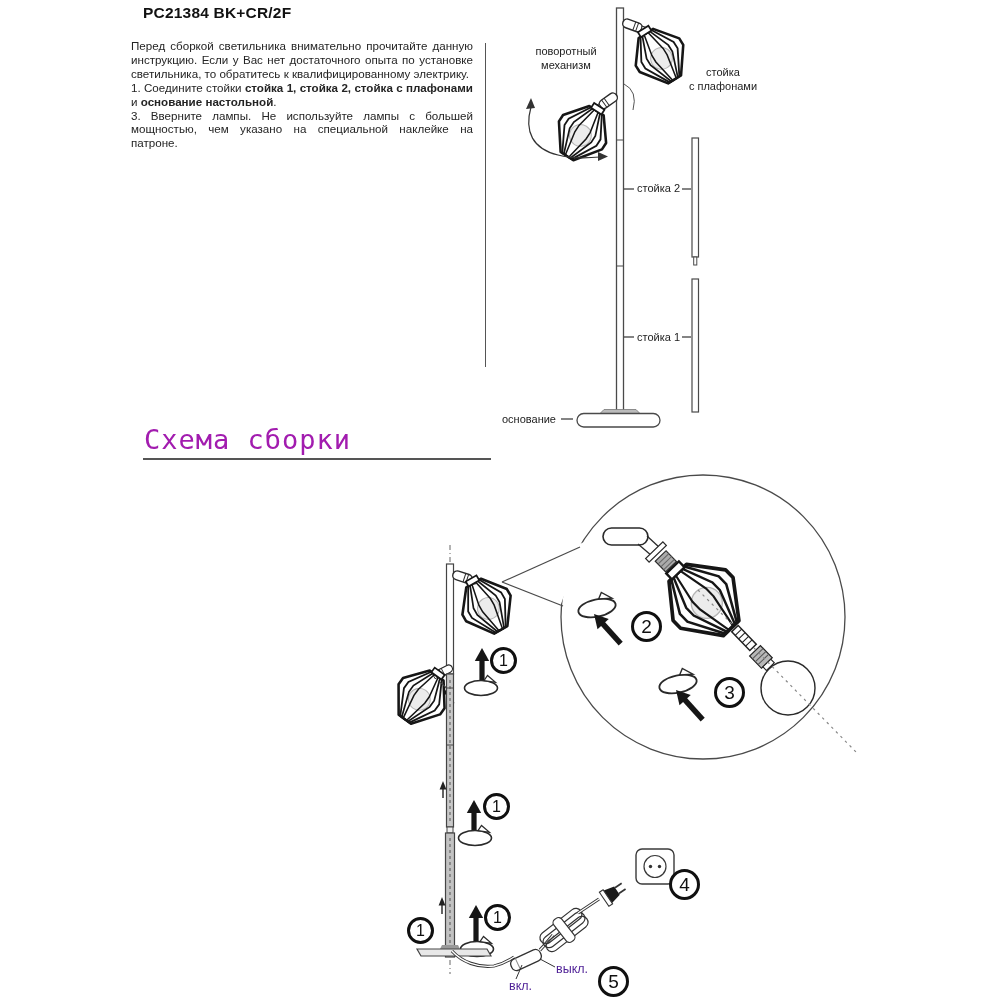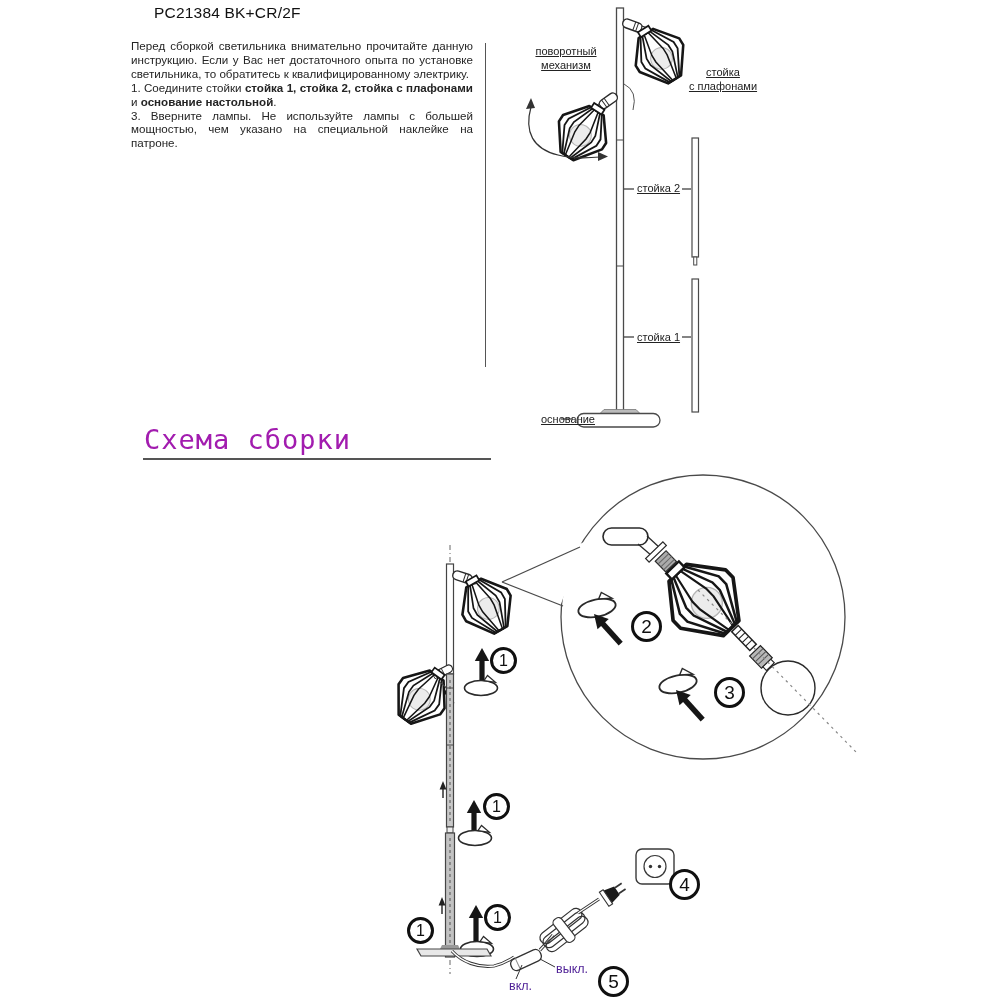--- a/index.html
+++ b/index.html
@@ -1,24 +1,24 @@
 <!DOCTYPE html>
 <html><head>
 <meta charset="utf-8">
 <style>
   html,body{margin:0;padding:0;background:#fff;}
   body{width:1000px;height:1000px;position:relative;font-family:"Liberation Sans",sans-serif;color:#1a1a1a;overflow:hidden;}
   .abs{position:absolute;}
-  #doc-title{left:154px;top:4px;font-size:15.5px;font-weight:normal;letter-spacing:.2px;color:#111;white-space:nowrap;}
+  #doc-title{left:143px;top:4px;font-size:15.5px;font-weight:bold;letter-spacing:.2px;color:#111;white-space:nowrap;}
   #instructions{left:131px;top:39px;width:342px;font-size:11.6px;line-height:13.9px;color:#242424;text-align:justify;}
   #instructions div{text-align:justify;}
   .vrule{left:485px;top:43px;width:1px;height:324px;background:#555;}
   #section-heading{left:144px;top:424px;font-family:"DejaVu Sans Mono","Liberation Mono",monospace;font-size:27px;color:#a21caf;letter-spacing:1px;white-space:nowrap;}
   .heading-rule{left:143px;top:458px;width:348px;height:1.5px;background:#555;}
-  .lbl{font-size:11px;color:#222;white-space:nowrap;line-height:13.5px;text-decoration:underline;}
+  .lbl{font-size:11px;color:#222;white-space:nowrap;line-height:13.5px;}
   .lbl.center{text-align:center;}
   .lbl span{display:block;}
   .cord-lbl{font-size:12.5px;color:#4c1d95;}
   .circ{position:absolute;box-sizing:border-box;background:#fff;border:3px solid #101010;border-radius:50%;display:flex;align-items:center;justify-content:center;color:#101010;}
   .c-sm{width:27px;height:27px;font-size:16px;}
   .c-lg{width:31px;height:31px;border-width:3.5px;font-size:19px;}
   svg{position:absolute;left:0;top:0;}
 </style>
 </head>
 <body>
@@ -222,21 +222,21 @@
 <div class="abs lbl center" style="left:523px;top:45px;width:86px;">
   <span>поворотный</span>
   <span>механизм</span>
 </div>
 <div class="abs lbl center" style="left:683px;top:66px;width:80px;">
   <span>стойка</span>
   <span>с плафонами</span>
 </div>
 <div class="abs lbl" style="left:637px;top:182px;">стойка 2</div>
 <div class="abs lbl" style="left:637px;top:331px;">стойка 1</div>
-<div class="abs lbl" style="left:502px;top:413px;margin-left:39px;">основание</div>
+<div class="abs lbl" style="left:502px;top:413px;">основание</div>
 
 <div class="abs cord-lbl" style="left:556px;top:962px;">выкл.</div>
 <div class="abs cord-lbl" style="left:509px;top:979px;">вкл.</div>
 
 <div class="circ c-sm" style="left:490px;top:647px;">1</div>
 <div class="circ c-sm" style="left:483px;top:793px;">1</div>
 <div class="circ c-sm" style="left:484px;top:904px;">1</div>
 <div class="circ c-sm" style="left:407px;top:917px;">1</div>
 <div class="circ c-lg" style="left:631px;top:611px;">2</div>
 <div class="circ c-lg" style="left:714px;top:677px;">3</div>

